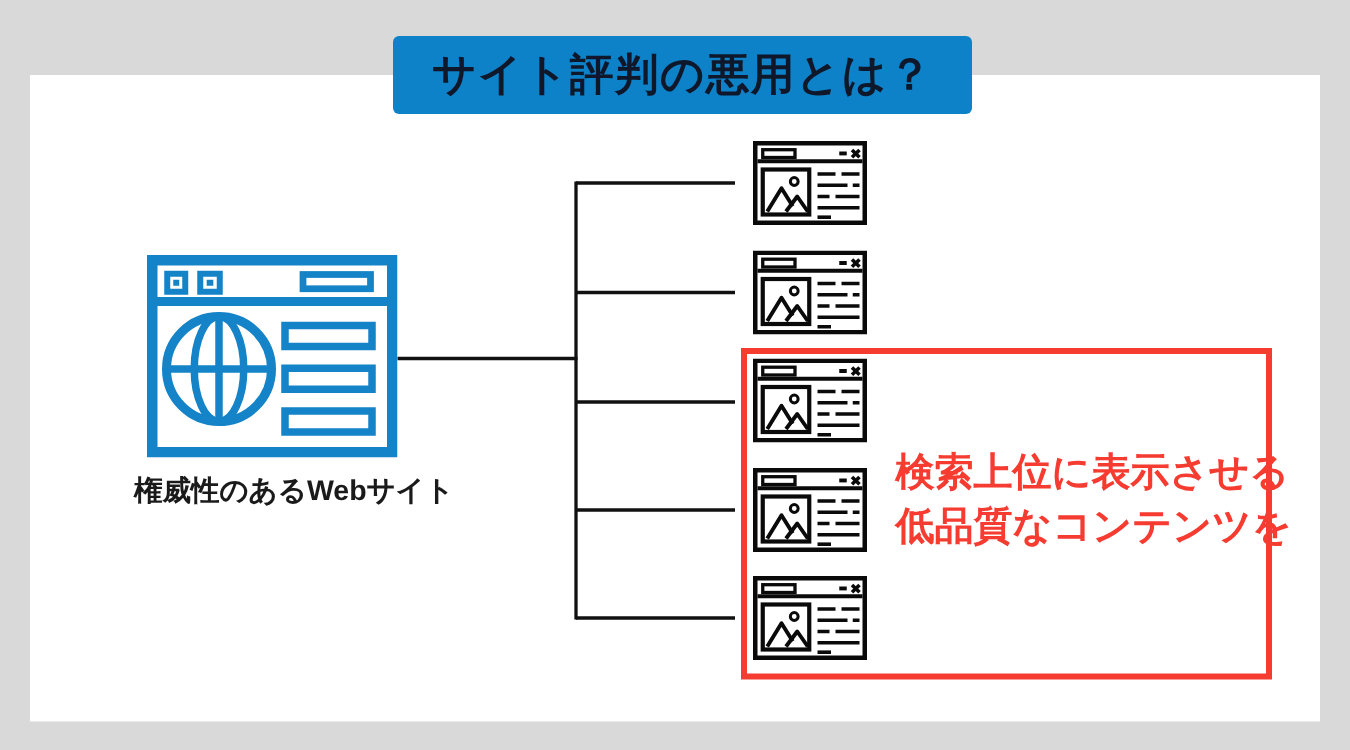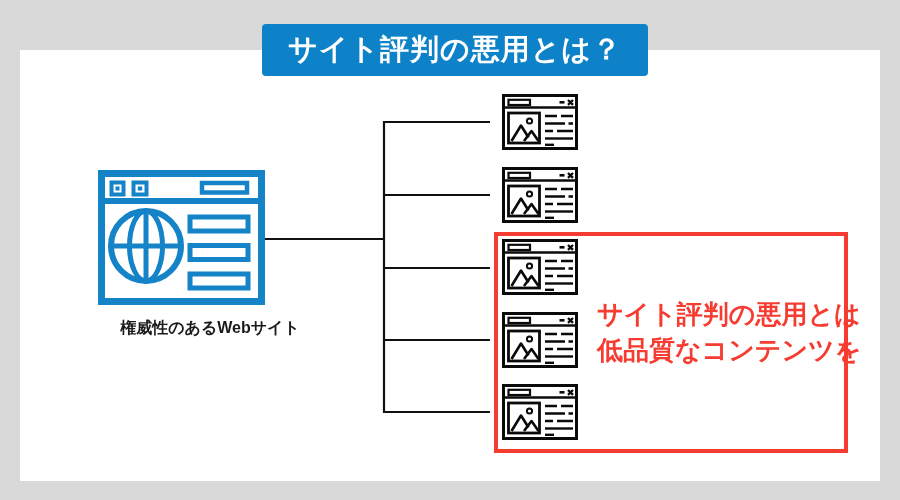--- a/index.html
+++ b/index.html
@@ -11,31 +11,31 @@
   .card{
     position:absolute;left:20px;top:50px;width:860px;height:431px;
     background:var(--card-white,#ffffff);
   }
   .banner{
     position:absolute;left:262px;top:24px;width:386px;height:52px;
     background:var(--banner-blue,#0e82c8);border-radius:4px;
     display:flex;align-items:center;justify-content:center;
   }
   .banner-text{
-    color:#ffffff;font-size:29px;font-weight:bold;letter-spacing:1px;white-space:nowrap;
+    color:#0f172a;font-size:29px;font-weight:bold;letter-spacing:1px;white-space:nowrap;
   }
   .connectors{position:absolute;left:0;top:0;width:900px;height:500px;}
   .connectors line{stroke:var(--line-black,#111111);stroke-width:2.2px;}
   .source-icon{position:absolute;left:98px;top:170px;width:167px;height:135px;}
   .blue-stroke{stroke:var(--icon-blue,#1583c8);fill:none;}
   .blue-fill{fill:var(--icon-blue,#1583c8);}
   .source-label{
-    position:absolute;left:48px;top:315px;width:324px;
+    position:absolute;left:34px;top:315px;width:324px;
     text-align:center;color:var(--label-black,#1a1a1a);
-    font-size:16px;font-weight:bold;line-height:26px;white-space:nowrap;
+    font-size:19px;font-weight:bold;line-height:26px;white-space:nowrap;
   }
   .red-box{
     position:absolute;left:494px;top:232px;width:354px;height:221px;
     border:4px solid var(--alert-red,#f63b31);box-sizing:border-box;
     background:transparent;
   }
   .page-icon{position:absolute;left:502px;width:76px;height:56px;}
   .pi-1{top:94px;} .pi-2{top:167px;} .pi-3{top:239px;} .pi-4{top:312px;} .pi-5{top:384px;}
   .annotation{
     position:absolute;left:597px;top:296px;width:260px;
@@ -120,17 +120,17 @@
       <use href="#pageicon"></use>
     </svg>
   <svg class="page-icon pi-4" viewBox="0 0 76 56">
       <use href="#pageicon"></use>
     </svg>
   <svg class="page-icon pi-5" viewBox="0 0 76 56">
       <use href="#pageicon"></use>
     </svg>
 
   <div class="annotation">
-    <div>サイト評判の悪用とは</div>
+    <div>検索上位に表示させる</div>
     <div>低品質なコンテンツを</div>
   </div>
 
 </div>
 
 </body></html>

